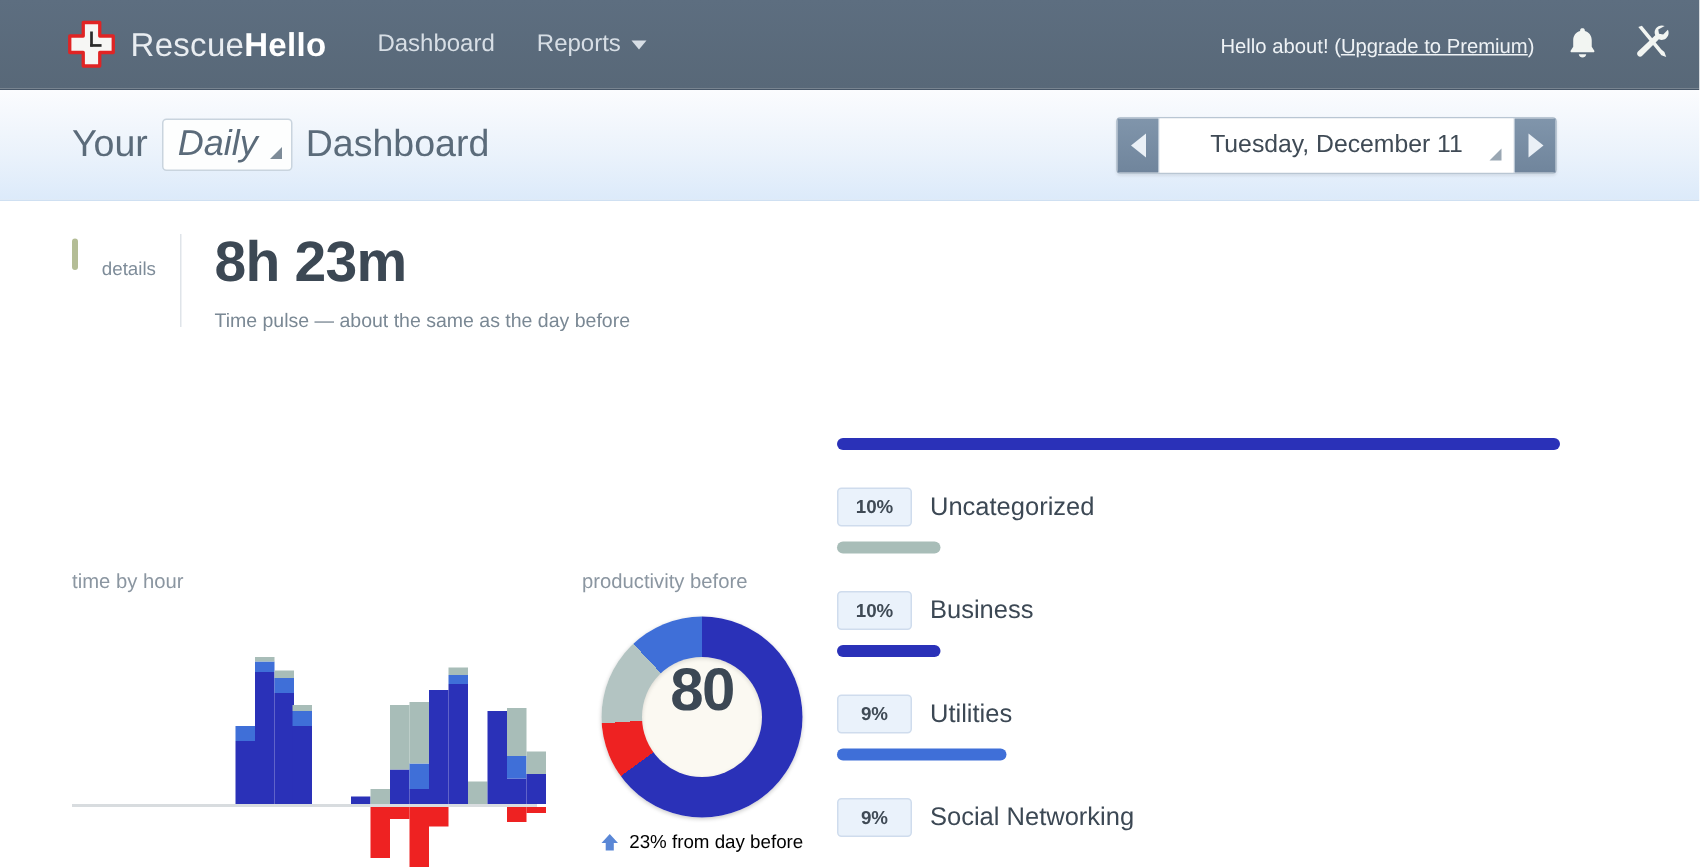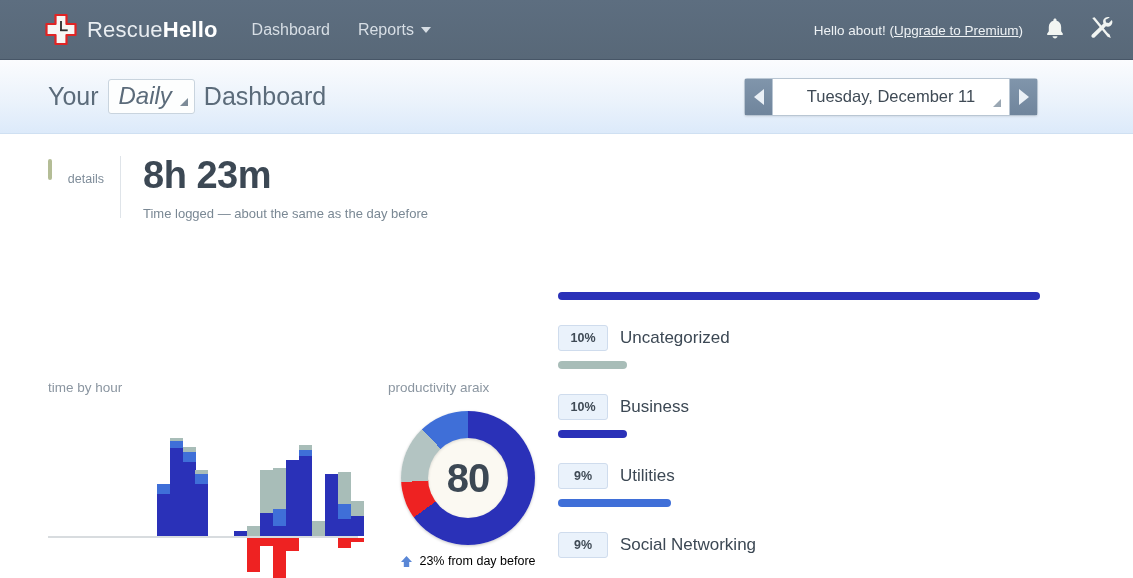--- a/index.html
+++ b/index.html
@@ -128,21 +128,21 @@
 
   .pulse-block { position: absolute; left: 388px; top: 246px; width: 160px; }
   .donut-wrap { position: relative; width: 134px; height: 134px; margin: 16px auto 0 auto; }
   .donut {
     width: 134px; height: 134px; border-radius: 50%;
     box-shadow: 0 1px 3px rgba(0,0,0,.22);
   }
   .donut-hole {
     position: absolute; left: 27px; top: 27px; width: 80px; height: 80px;
     border-radius: 50%; background: #fbf9f2;
-    display: flex; align-items: center; justify-content: center;
+    display: flex; align-items: flex-start; justify-content: center;
     box-shadow: inset 0 1px 3px rgba(0,0,0,.14);
   }
   .donut-score { font-size: 40px; font-weight: bold; color: #3c4854; letter-spacing: -1px; }
   .pulse-delta {
     margin-top: 9px; text-align: center; font-size: 12.5px; color: #000000;
     display: flex; align-items: center; justify-content: center; gap: 6px;
     white-space: nowrap;
   }
   .up-arrow { width: 13px; height: 13px; display: inline-block; }
 
@@ -238,21 +238,21 @@
   <div class="summary">
     <div class="details-col">
       <span class="laptop">
         <span class="screen"></span><span class="base"></span>
       </span>
       <span class="details-label">details</span>
     </div>
     <div class="divider-v"></div>
     <div>
       <div class="big-time">8h 23m</div>
-      <div class="time-sub">Time logged — about the same as the day before</div>
+      <div class="time-sub">Time pulse — about the same as the day before</div>
     </div>
   </div>
 
   <div class="chart-block">
     <div class="panel-label">time by hour</div>
     <div class="chart-area" id="hour-chart">
       <div class="zero-line"></div>
     <div class="bar-pos" style="left: 108.6px; top: 85px; height: 42px; background: rgb(42, 49, 184);"></div>
         <div class="bar-pos" style="left: 108.6px; top: 75px; height: 10px; background: rgb(63, 111, 216);"></div>
         <div class="bar-pos" style="left: 121.55px; top: 39px; height: 88px; background: rgb(42, 49, 184);"></div>
@@ -286,21 +286,21 @@
         <div class="bar-pos" style="left: 289.9px; top: 63px; height: 32px; background: rgb(168, 189, 184);"></div>
         <div class="bar-neg" style="left: 289.9px; top: 129px; height: 10px; background: rgb(238, 34, 34);"></div>
         <div class="bar-pos" style="left: 302.85px; top: 107px; height: 20px; background: rgb(42, 49, 184);"></div>
         <div class="bar-pos" style="left: 302.85px; top: 92px; height: 15px; background: rgb(168, 189, 184);"></div>
         <div class="bar-neg" style="left: 302.85px; top: 129px; height: 4px; background: rgb(238, 34, 34);"></div>
       </div>
 
   </div>
 
   <div class="pulse-block">
-    <div class="panel-label">productivity araix</div>
+    <div class="panel-label">productivity before</div>
     <div class="donut-wrap">
       <div class="donut" id="pulse-donut-ring" style="background: conic-gradient(rgb(42, 49, 184) 0deg, rgb(42, 49, 184) 234deg, rgb(238, 34, 34) 234deg, rgb(238, 34, 34) 266.4deg, rgb(179, 196, 194) 266.4deg, rgb(179, 196, 194) 316.8deg, rgb(63, 111, 216) 316.8deg, rgb(63, 111, 216) 360deg);"></div>
       <div class="donut-hole">
         <span class="donut-score">80</span>
       </div>
     </div>
     <div class="pulse-delta">
       <span class="up-arrow">
         <svg width="13" height="13" viewBox="0 0 13 13">
           <path d="M6.5 1 L12 7 H9.2 V12 H3.8 V7 H1 Z" fill="#5a87d6"></path>

